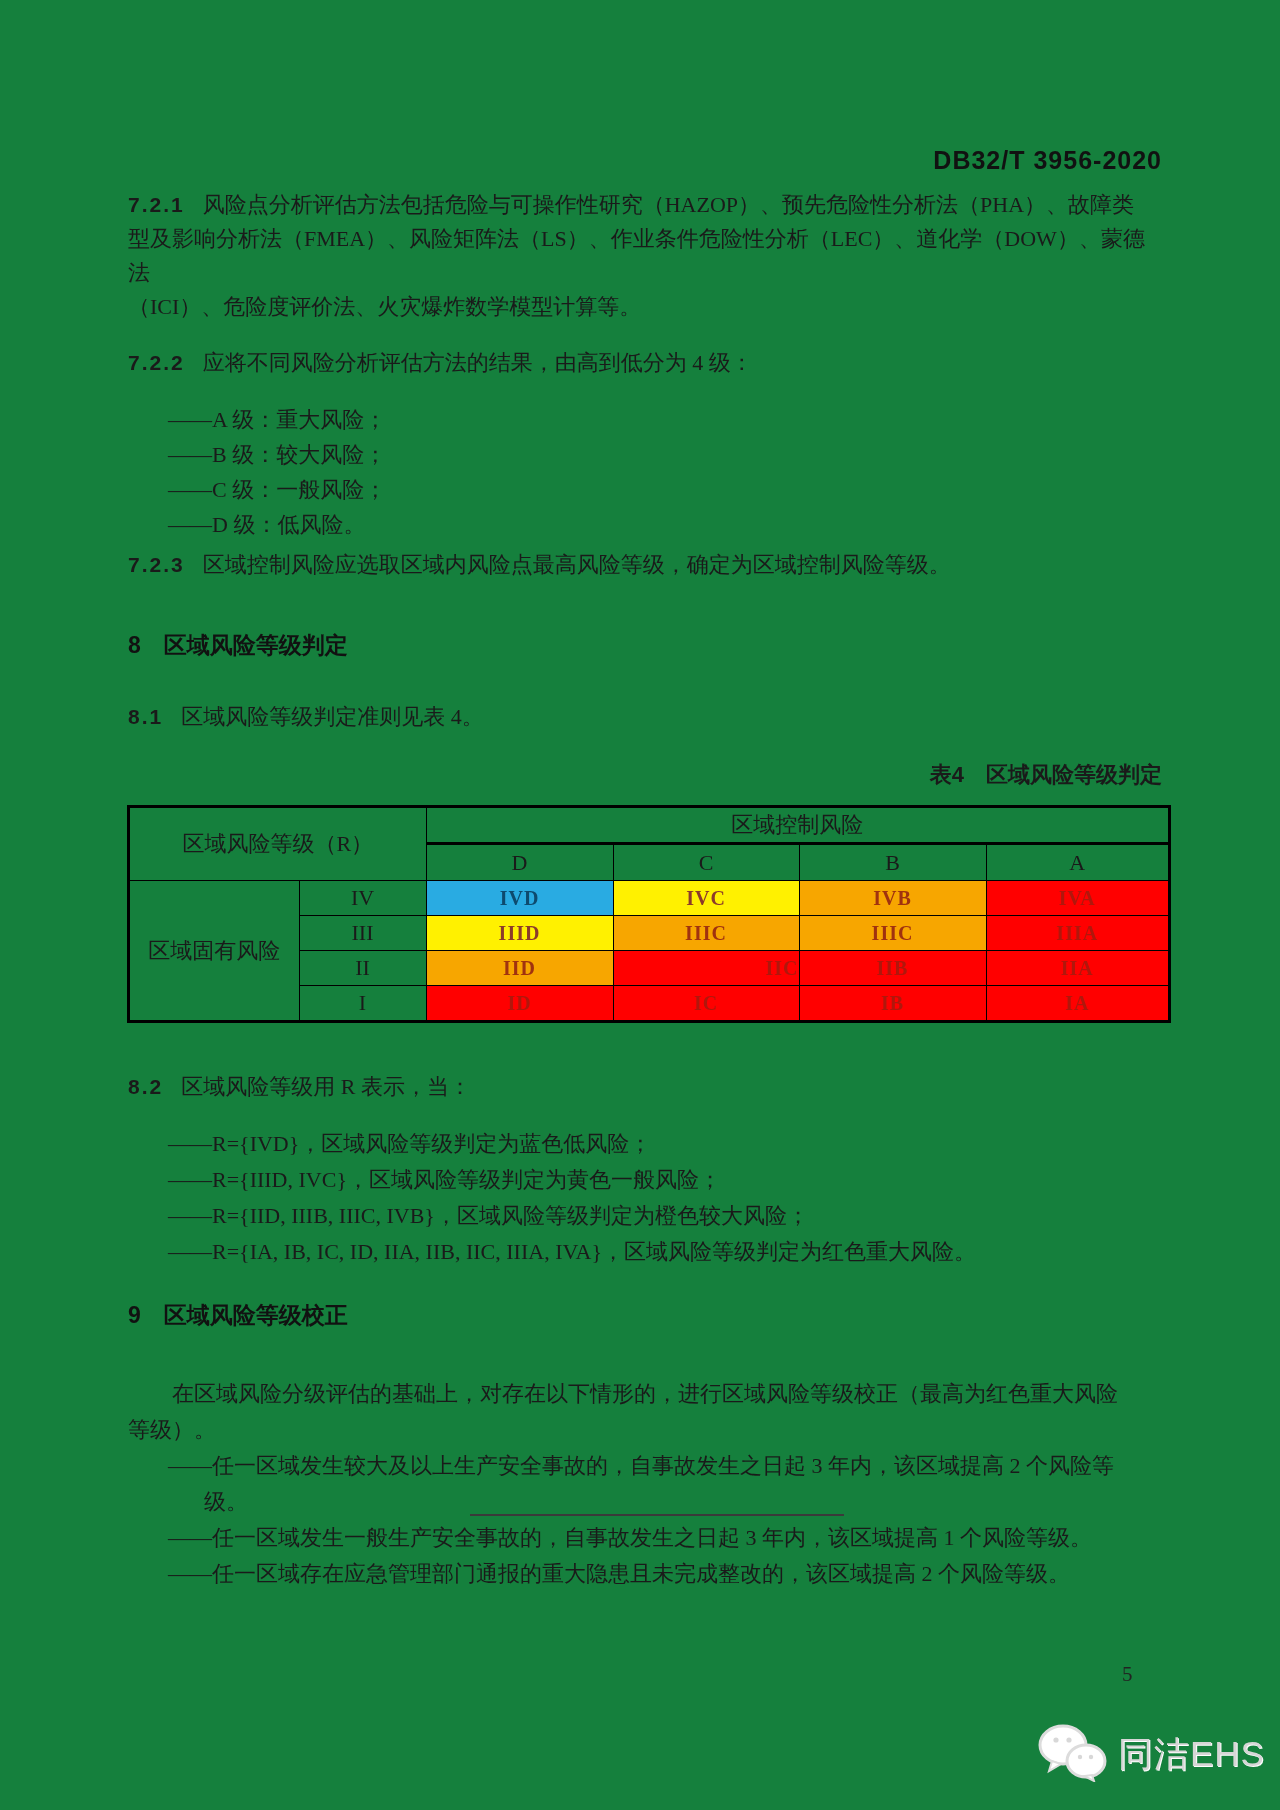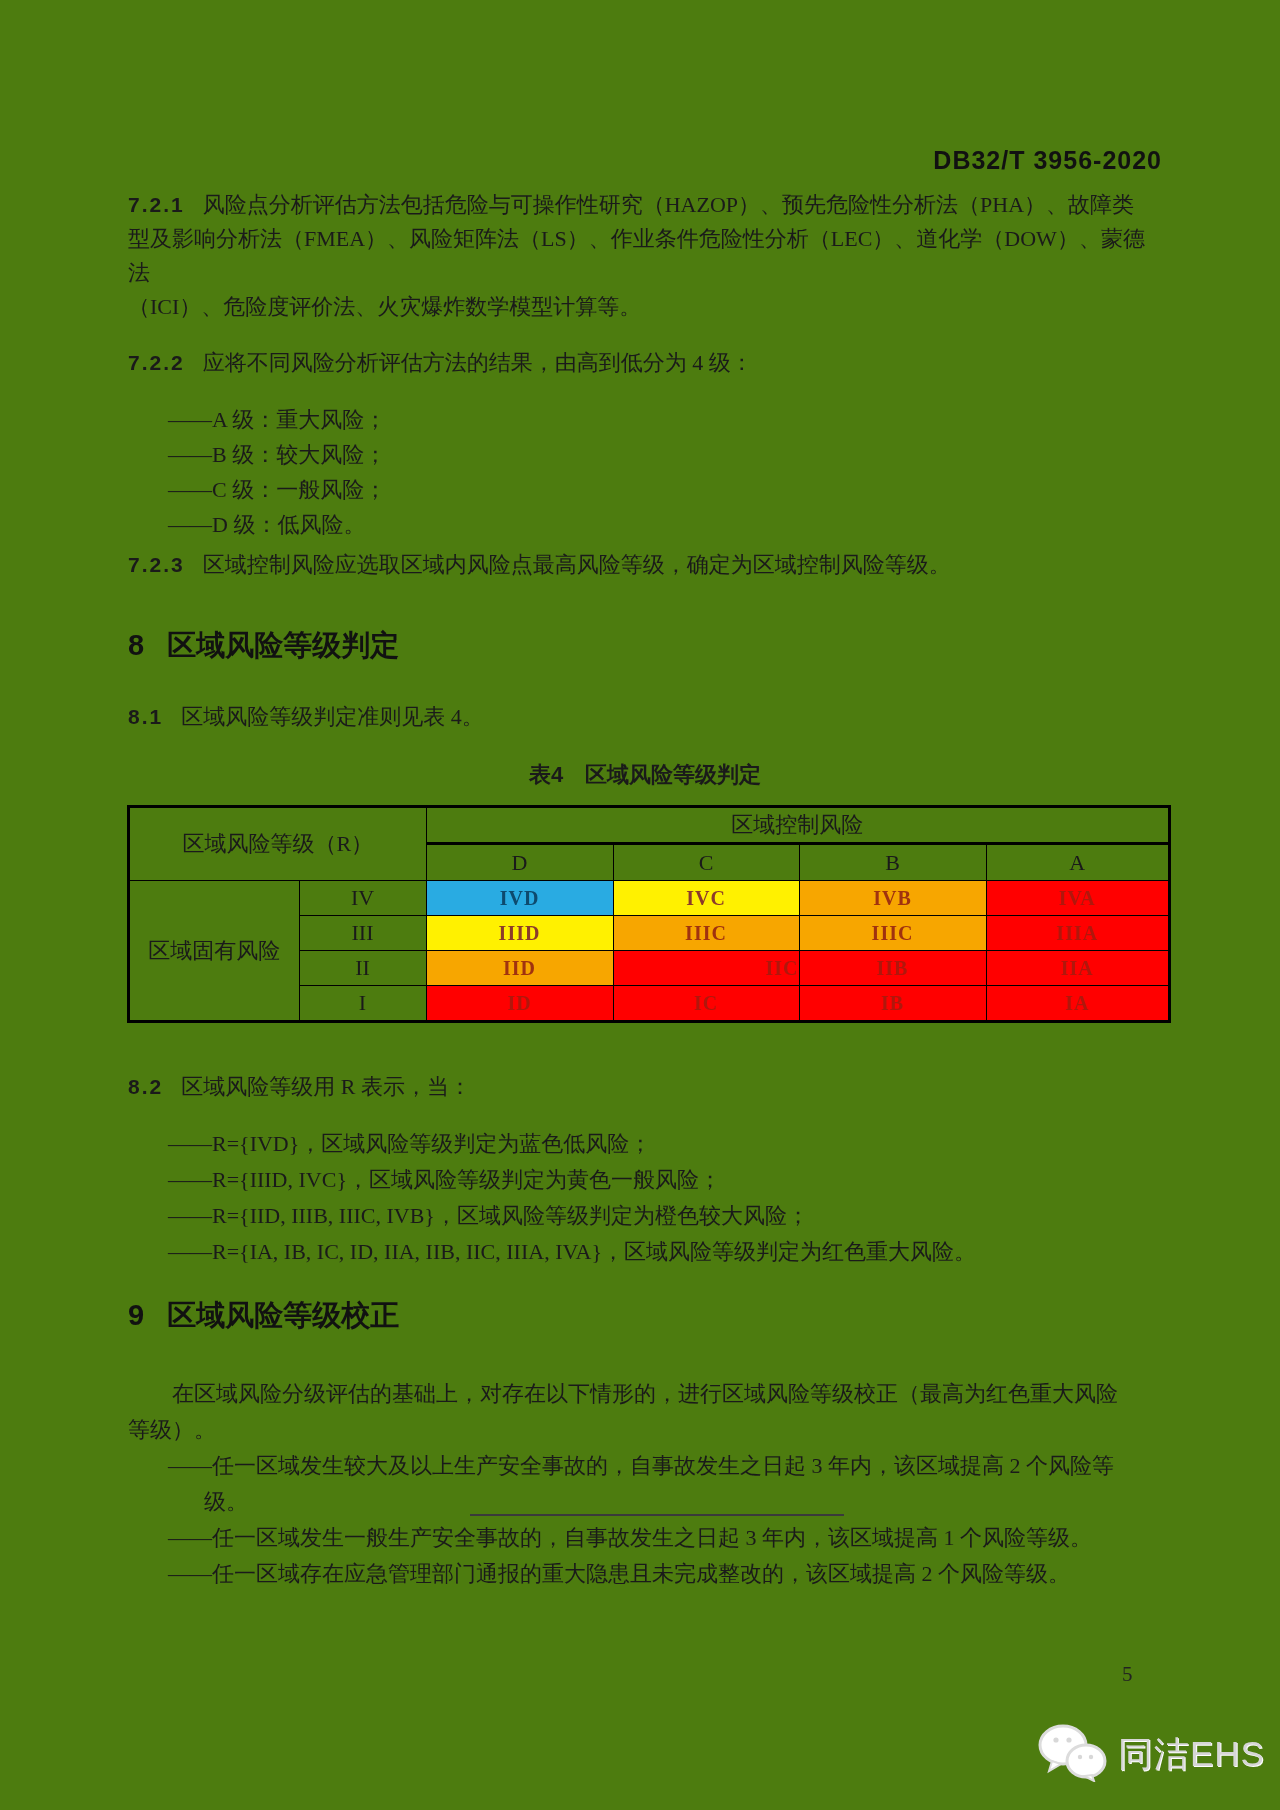--- a/index.html
+++ b/index.html
@@ -1,20 +1,20 @@
 <!DOCTYPE html>
 <html lang="zh"><head>
 <meta charset="utf-8">
 <style>
   html,body{margin:0;padding:0;}
   body{background:#888;}
   .page{
     position:relative;
     width:1280px;height:1810px;
-    background:#4d7c0f;
+    background:#15803d;
     margin:0 auto;
     overflow:hidden;
     font-family:"Liberation Serif","DejaVu Serif",serif;
     color:#1a1a1a;
   }
   .doc-header{
     position:absolute;top:146px;right:118px;
     font-family:"Liberation Sans","DejaVu Sans",sans-serif;
     font-weight:bold;font-size:25px;letter-spacing:1px;color:#111;
   }
@@ -24,29 +24,29 @@
   }
   .clause-num{
     font-family:"Liberation Sans","DejaVu Sans",sans-serif;
     font-weight:bold;font-size:21px;margin-right:18px;letter-spacing:2px;
   }
   .para{margin:0;}
   .dash-items{padding-left:40px;line-height:35px;}
   .dash-items div{min-height:35px;}
   .sec-heading{
     font-family:"Liberation Sans","DejaVu Sans",sans-serif;
-    font-weight:bold;font-size:29px;color:#111;
+    font-weight:bold;font-size:23px;color:#111;
     margin:0;
   }
   .sec-heading .h-num{margin-right:22px;letter-spacing:1px;}
   .h8{margin-top:46px;}
   .c81{margin-top:38px;}
   .table-title{
     font-family:"Liberation Sans","DejaVu Sans",sans-serif;
-    font-weight:bold;font-size:22px;text-align:center;
+    font-weight:bold;font-size:22px;text-align:right;
     margin:24px 0 0 0;
   }
   table.risk-matrix{
     border-collapse:collapse;
     margin-top:14px;
     table-layout:fixed;
     width:1040px;
     font-size:22px;
   }
   table.risk-matrix td{

